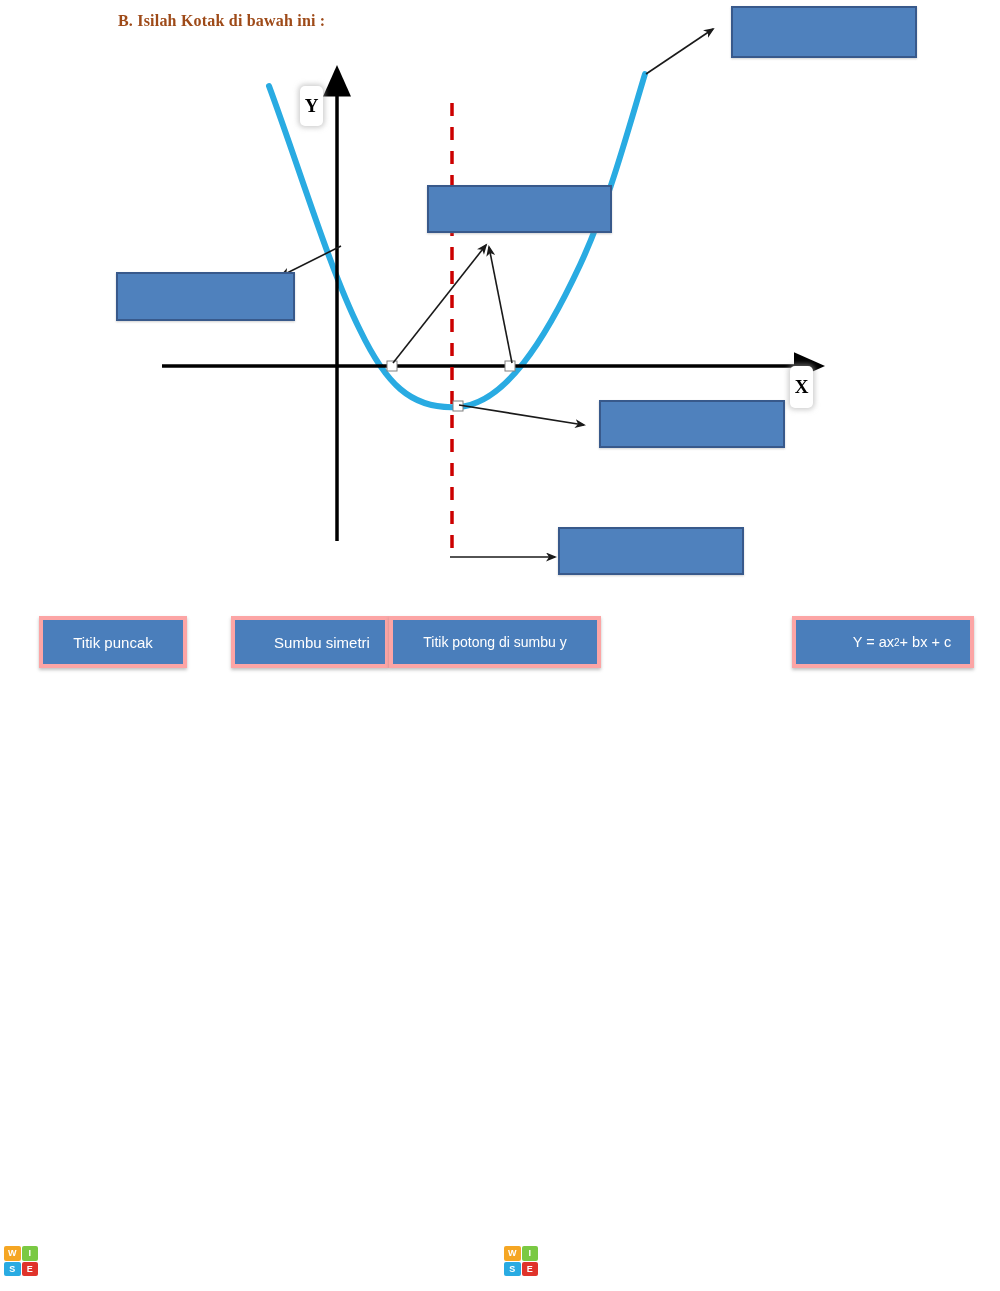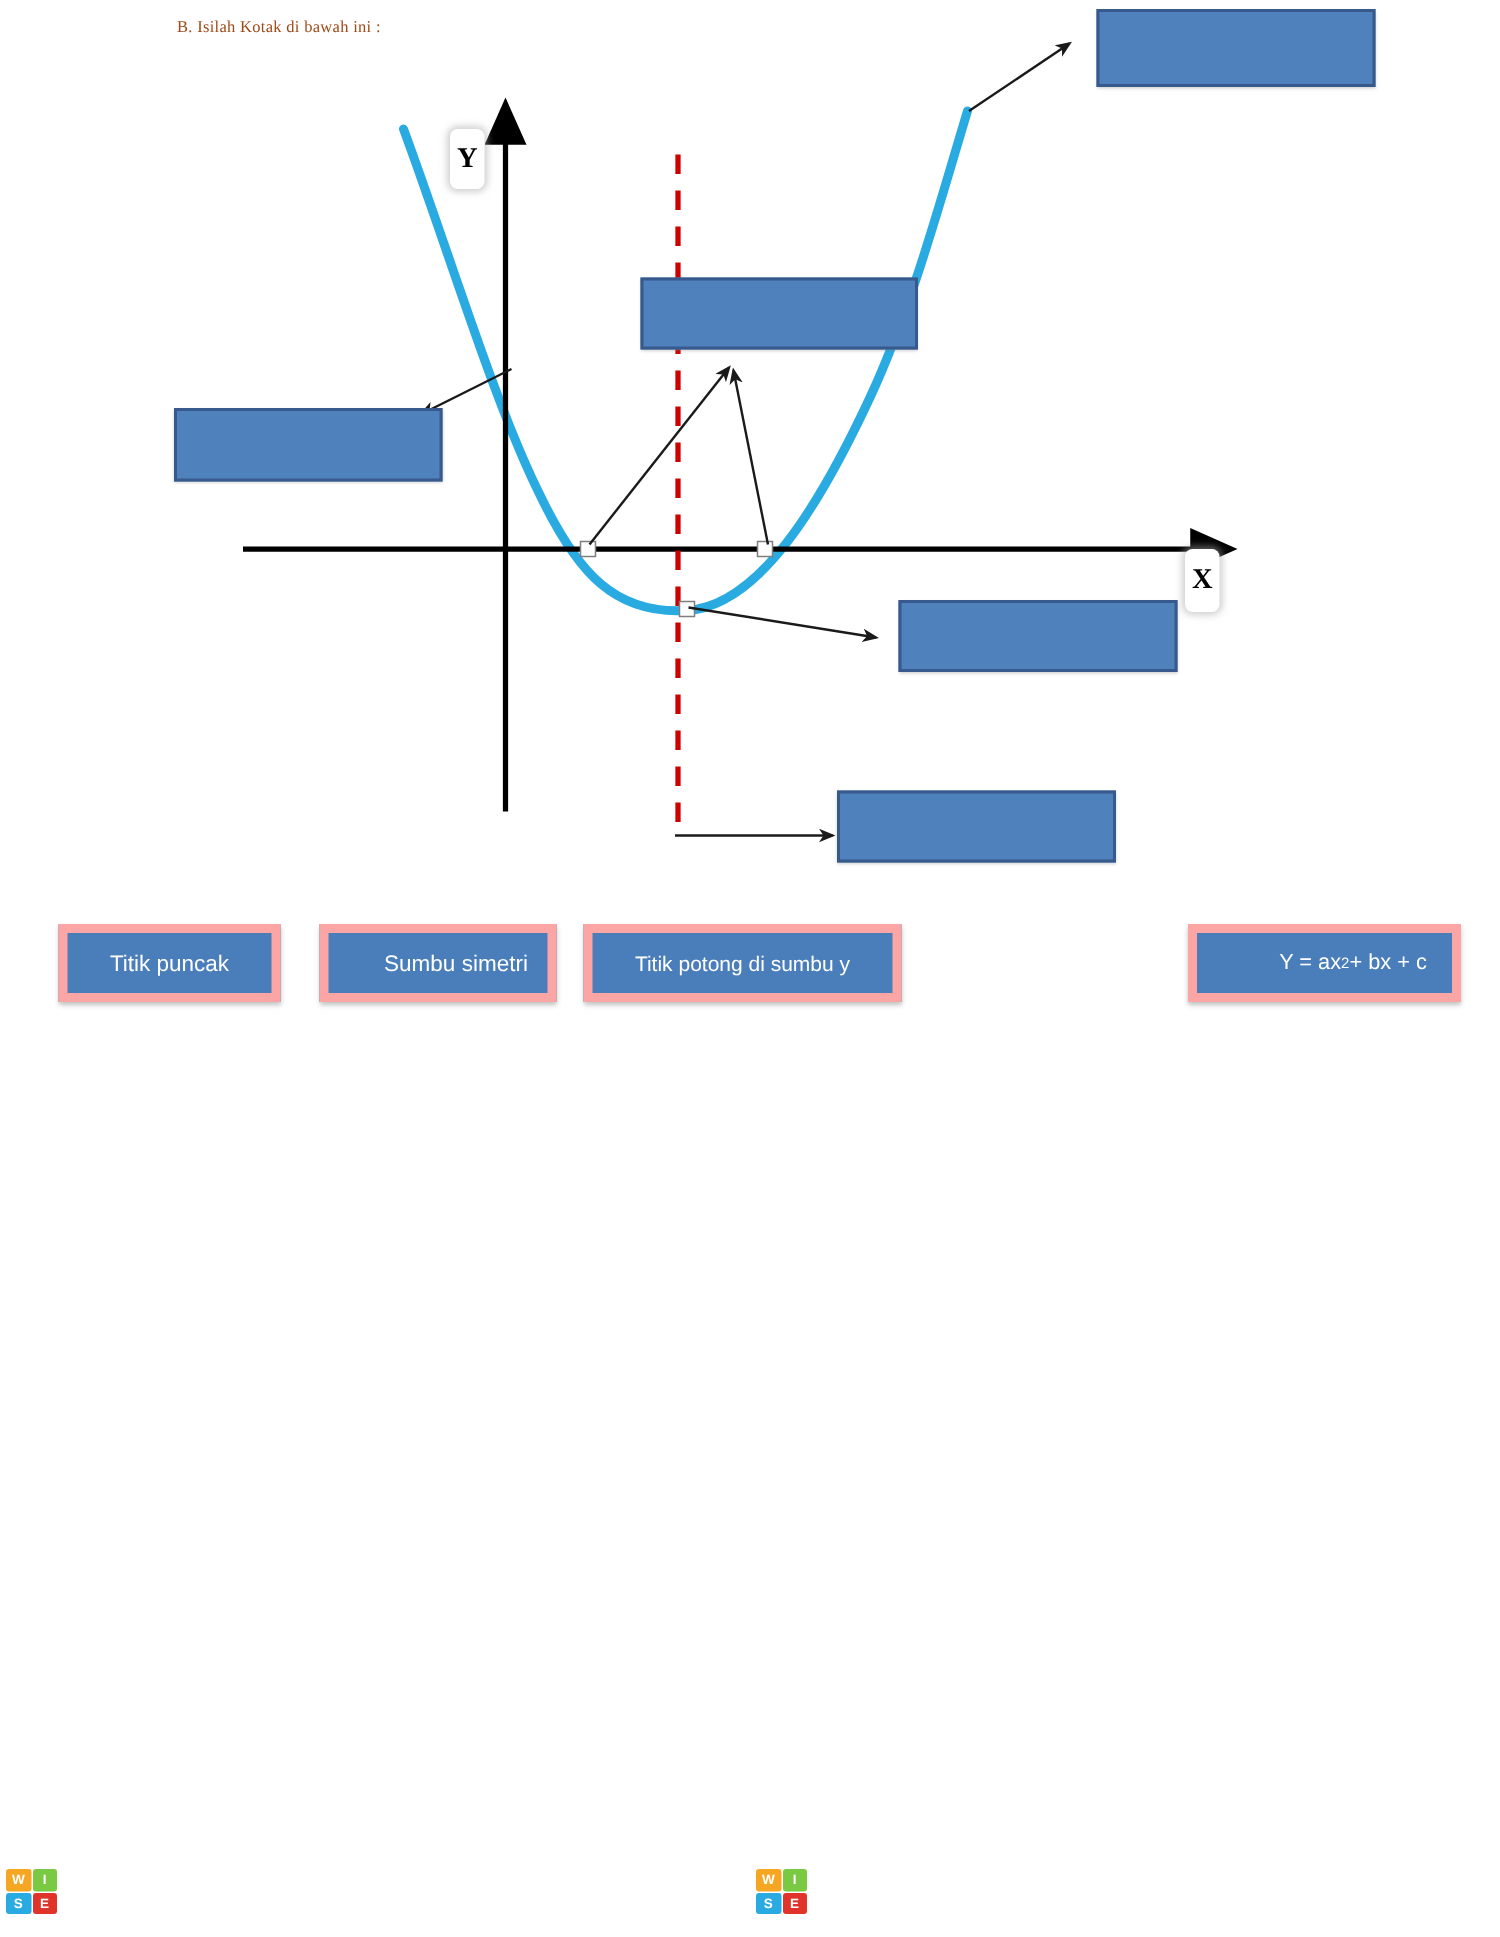--- a/index.html
+++ b/index.html
@@ -14,22 +14,22 @@
     overflow: hidden;
     font-family: "Liberation Sans", sans-serif;
   }
 
   
   #worksheet-heading {
     position: absolute;
     left: 118px;
     top: 12px;
     font-family: "Liberation Serif", serif;
-    font-weight: normal;
-    font-size: 11px;
+    font-weight: bold;
+    font-size: 16px;
     color: #9e4a18;
     letter-spacing: .2px;
     white-space: nowrap;
   }
 
   
   #graph-stage {
     position: absolute;
     left: 0;
     top: 0;
@@ -89,35 +89,35 @@
     left: 0;
     top: 616px;
     width: 1000px;
     height: 56px;
   }
   .bank-chip {
     position: absolute;
     top: 0;
     height: 52px;
     background: #4a7ebb;
-    border: 6px solid #fca5a5;
+    border: 4px solid #fca5a5;
     box-sizing: border-box;
     box-shadow: 0 2px 3px rgba(120,120,120,.45);
     color: #ffffff;
     font-size: 15px;
     display: flex;
     align-items: center;
     justify-content: center;
     text-align: left;
     padding: 0 6px;
     white-space: nowrap;
   }
   .bank-chip sup { font-size: 10px; vertical-align: super; }
   #bank-chip-0 { left:  39px; width: 148px; }
-  #bank-chip-1 { left: 213px; width: 158px; padding-left: 30px; }
+  #bank-chip-1 { left: 231px; width: 158px; padding-left: 30px; }
   #bank-chip-2 { left: 389px; width: 212px; font-size: 14px; }
   #bank-chip-3 { left: 586px; width: 182px; font-size: 14px; }
   #bank-chip-4 { left: 792px; width: 182px; font-size: 14.5px; padding-left: 44px; }
 
   
   #watermark-row {
     position: absolute;
     left: 0;
     top: 1236px;
     width: 1000px;

